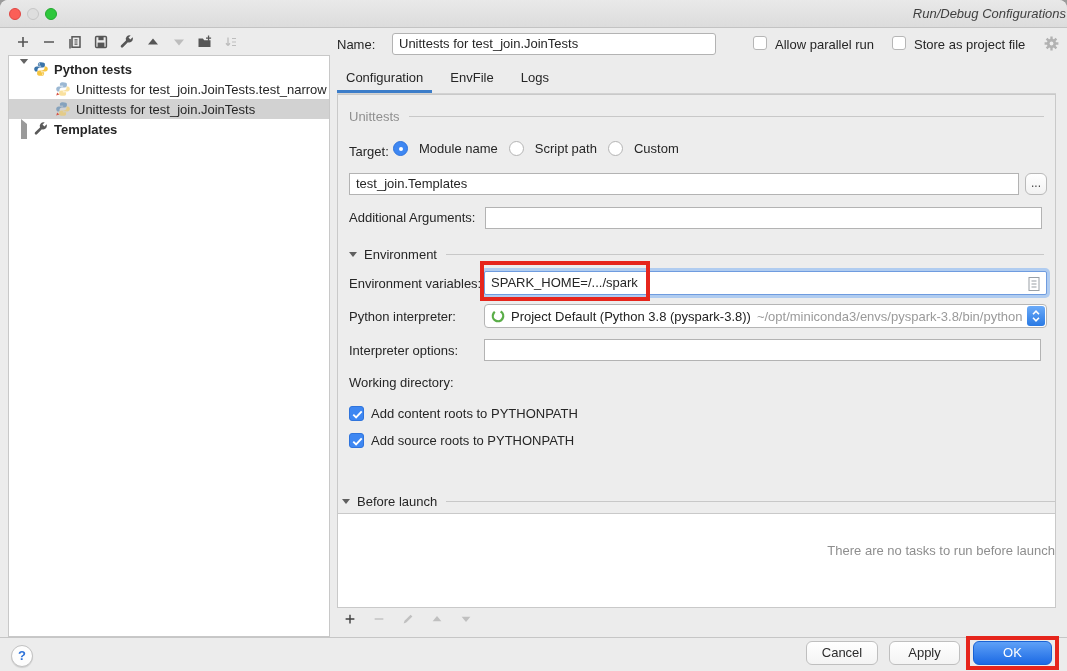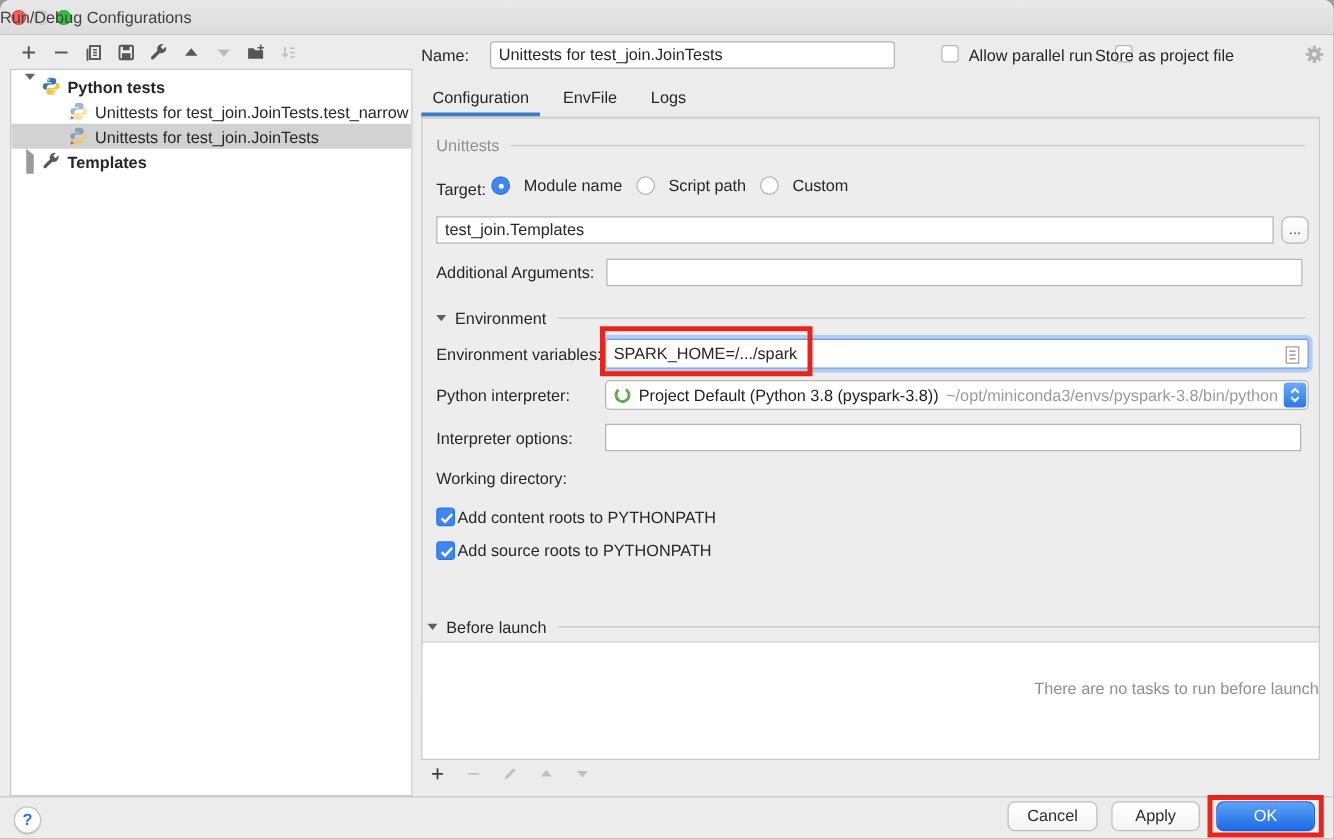--- a/index.html
+++ b/index.html
@@ -8,22 +8,22 @@
     font-family:"Liberation Sans",sans-serif;font-size:13px;color:#262626;
     border-radius:8px 8px 0 0;overflow:hidden;}
   
   .titlebar{position:absolute;top:0;left:0;right:0;height:28px;
     background:linear-gradient(#e9e9e9,#dcdcdc);border-bottom:1px solid #c3c3c3;
     border-radius:8px 8px 0 0;}
   .light{position:absolute;top:8px;width:12px;height:12px;border-radius:50%;}
   .light.red{left:9px;background:#fb5f57;border:1px solid #df4744;}
   .light.gray{left:27px;background:#dedede;border:1px solid #c6c6c6;}
   .light.green{left:45px;background:#2ec73c;border:1px solid #24a831;}
-  .win-title{position:absolute;top:0;left:0;right:1px;text-align:left;
-    line-height:27px;color:#3f3f3f;}
+  .win-title{position:absolute;top:0;left:0;right:1px;text-align:right;
+    line-height:27px;color:#3f3f3f;font-style:italic;}
   
   .lt-toolbar{position:absolute;top:34px;left:15px;display:flex;gap:10px;align-items:center;}
   .ticon{width:16px;height:16px;display:inline-flex;align-items:center;justify-content:center;cursor:default;}
   
   .tree{position:absolute;left:8px;top:55px;width:322px;height:582px;background:#fff;
     border:1px solid #c8c8c8;overflow:hidden;padding-top:3px;}
   .trow{display:flex;align-items:center;height:20px;white-space:nowrap;overflow:hidden;}
   .trow.sel{background:#d2d2d2;}
   .chev{width:10px;height:10px;margin-left:10px;margin-right:4px;flex:0 0 auto;}
   .chev-down{width:0;height:0;border-left:5px solid transparent;border-right:5px solid transparent;
@@ -60,21 +60,21 @@
     white-space:nowrap;overflow:hidden;}
   .browse-btn{position:absolute;width:22px;height:22px;border:1px solid #b9b9b9;border-radius:6px;
     background:linear-gradient(#fff,#f2f2f2);text-align:center;line-height:18px;font-size:12px;color:#444;cursor:default;}
   .focus-field{position:absolute;background:#fff;border:1px solid #6f9cdf;box-shadow:0 0 0 3px #b0ccf0;
     border-radius:2px;padding:0 6px;line-height:22px;white-space:nowrap;}
   .combo{position:absolute;background:#fff;border:1px solid #b5b5b5;border-radius:4px;display:flex;align-items:center;overflow:hidden;}
   .combo .stepper{position:absolute;right:1px;top:1px;width:18px;height:20px;border-radius:3px;
     background:linear-gradient(#6aaaf8,#2a7ae4);display:flex;flex-direction:column;align-items:center;justify-content:center;}
   .combo .val{margin-left:5px;color:#222;}
   .combo .path{margin-left:6px;font-size:13px;color:#9a9a9a;white-space:nowrap;overflow:hidden;}
-  .cb-row{position:absolute;display:flex;align-items:center;gap:2px;}
+  .cb-row{position:absolute;display:flex;align-items:center;gap:7px;}
   .cb{width:15px;height:15px;border-radius:3px;background:#3e87f2;border:1px solid #2f74dc;flex:0 0 auto;}
   
   .bl-header{position:absolute;left:337px;top:494px;width:719px;display:flex;align-items:center;}
   .bl-box{position:absolute;left:337px;top:513px;width:719px;height:95px;background:#fff;
     border:1px solid #c9c9c9;text-align:right;padding-top:29px;color:#8e8e8e;}
   .bl-toolbar{position:absolute;left:342px;top:611px;display:flex;gap:13px;align-items:center;}
   
   .bottom-divider{position:absolute;left:0;top:637px;width:1067px;height:1px;background:#c6c6c6;}
   .help-btn{position:absolute;left:11px;top:645px;width:22px;height:22px;border-radius:50%;
     background:#fdfdfd;border:1px solid #c2c2c2;text-align:center;line-height:20px;
@@ -193,21 +193,21 @@
           </svg></span>
       <b>Templates</b>
     </div>
   </div>
 
   <div class="lbl" style="left:337px;top:37px;">Name:</div>
   <div class="field" style="left:392px;top:33px;width:324px;height:22px;">Unittests for test_join.JoinTests</div>
   <span class="checkbox" style="left:753px;top:36px;"></span>
   <div class="lbl" style="left:775px;top:37px;">Allow parallel run</div>
   <span class="checkbox" style="left:892px;top:36px;"></span>
-  <div class="lbl" style="left:876px;top:37px;">Store as project file</div>
+  <div class="lbl" style="left:914px;top:37px;">Store as project file</div>
   <span class="gear" style="left:1043px;top:35px;">
     <svg width="17" height="17" viewBox="0 0 16 16">
         <g stroke="#b2b2b2" stroke-width="2.2">
           <path d="M8 1.5v13M1.5 8h13M3.4 3.4l9.2 9.2M12.6 3.4L3.4 12.6"></path>
         </g>
         <circle cx="8" cy="8" r="4.4" fill="#b2b2b2"></circle>
         <circle cx="8" cy="8" r="1.8" fill="#ececec"></circle>
       </svg></span>
 
   <div class="tabs">

